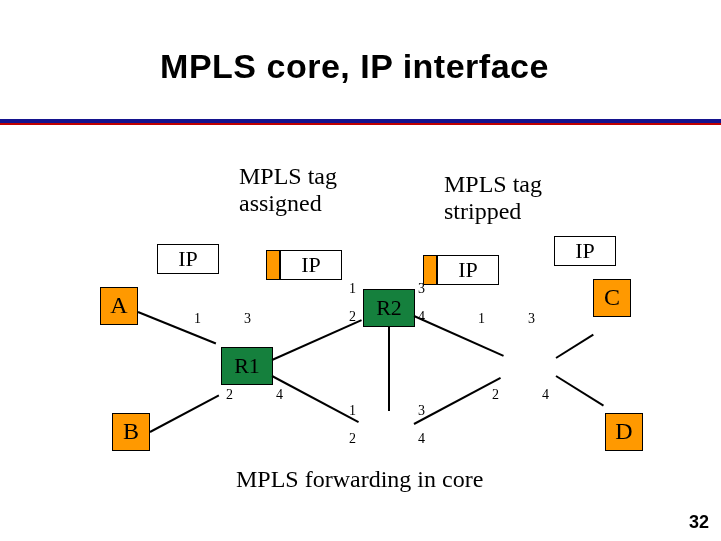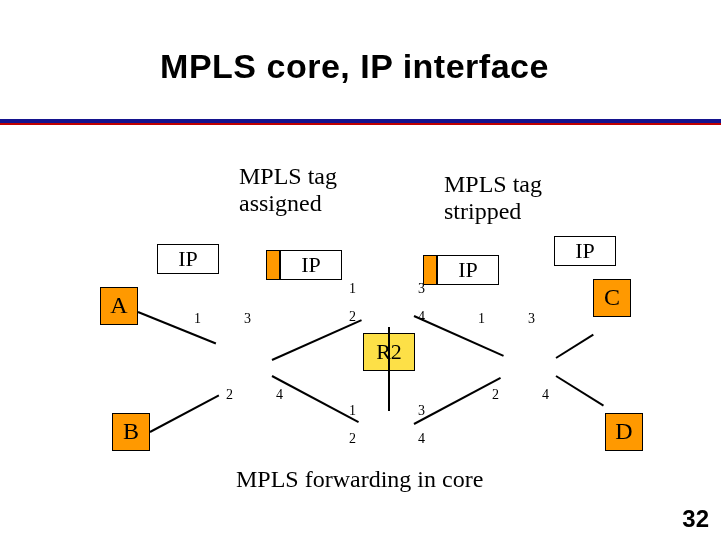--- a/index.html
+++ b/index.html
@@ -59,46 +59,45 @@
     width:38px;height:38px;
     background:#ff9900;
     border:1px solid #000;
     box-sizing:border-box;
     display:flex;align-items:center;justify-content:center;
     font-size:24px;
   }
   .router{
     position:absolute;
     width:52px;height:38px;
-    background:#fde047;
+    background:#15803d;
     border:1px solid #000;
     box-sizing:border-box;
     display:flex;align-items:center;justify-content:center;
     font-size:22px;
-    margin-top:44px;
   }
   .portnum{
     position:absolute;
     font-size:14px;
     font-family:"Times New Roman",serif;
   }
   .link{
     position:absolute;
     background:#000;
   }
   .caption{
     position:absolute;
     font-size:24px;
   }
   .pagenum{
     position:absolute;
     right:12px;bottom:8px;
     font-family:Arial,Helvetica,sans-serif;
     font-weight:bold;
-    font-size:24px;
+    font-size:18px;
   }
 </style>
 </head>
 <body>
 
 <h1 class="title">MPLS core, IP interface</h1>
 <div class="rule"></div>
 
 <div class="stage">
 
@@ -120,20 +119,21 @@
   </div>
   <div class="packet" style="left:554px;top:105px">
     <div class="pay">IP</div>
   </div>
 
   <div class="hostbox" style="left:100px;top:156px">A</div>
   <div class="hostbox" style="left:112px;top:282px">B</div>
   <div class="hostbox" style="left:593px;top:148px">C</div>
   <div class="hostbox" style="left:605px;top:282px">D</div>
 
+  <div class="router" style="left:221px;top:216px">R1</div>
   <div class="router" style="left:363px;top:158px">R2</div>
 
   <div class="link" style="left:138px;top:180px;width:84px;height:2px;transform:rotate(22deg);transform-origin:left center"></div>
   <div class="link" style="left:150px;top:300px;width:78px;height:2px;transform:rotate(-28deg);transform-origin:left center"></div>
   <div class="link" style="left:272px;top:228px;width:98px;height:2px;transform:rotate(-24deg);transform-origin:left center"></div>
   <div class="link" style="left:272px;top:244px;width:98px;height:2px;transform:rotate(28deg);transform-origin:left center"></div>
   <div class="link" style="left:414px;top:184px;width:98px;height:2px;transform:rotate(24deg);transform-origin:left center"></div>
   <div class="link" style="left:414px;top:292px;width:98px;height:2px;transform:rotate(-28deg);transform-origin:left center"></div>
   <div class="link" style="left:556px;top:226px;width:44px;height:2px;transform:rotate(-32deg);transform-origin:left center"></div>
   <div class="link" style="left:556px;top:244px;width:56px;height:2px;transform:rotate(32deg);transform-origin:left center"></div>

